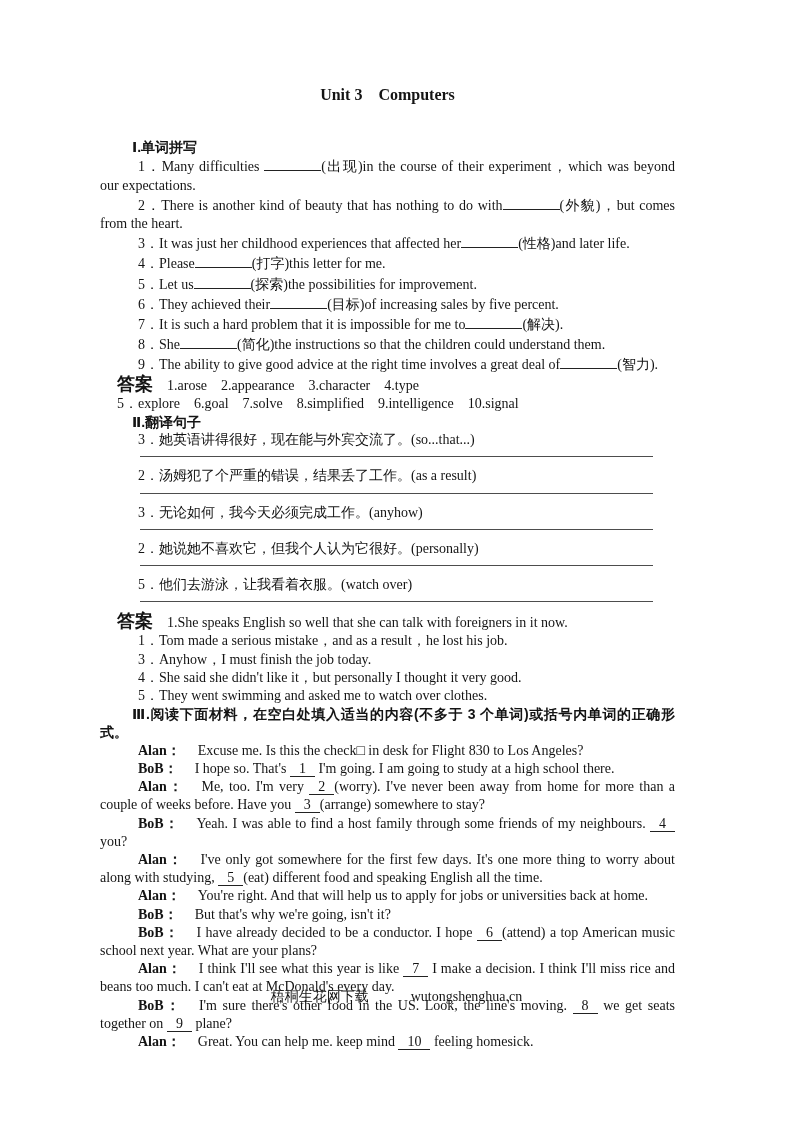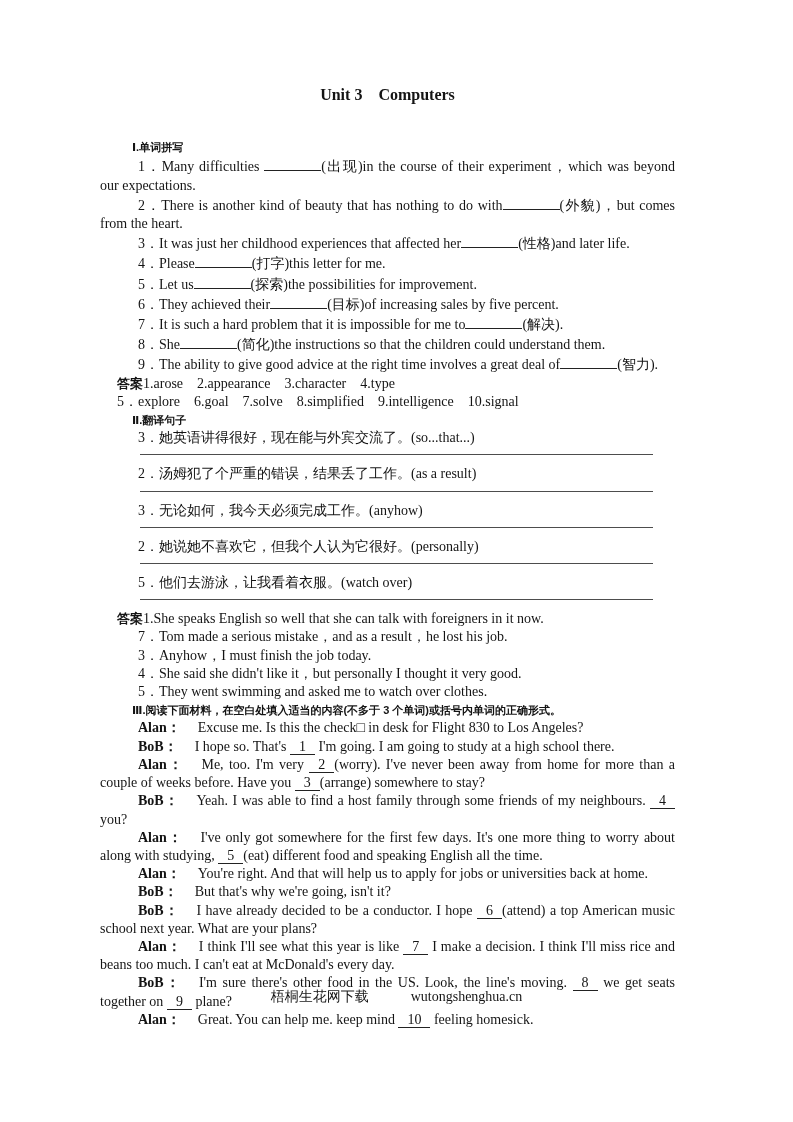--- a/index.html
+++ b/index.html
@@ -22,27 +22,28 @@
     font-weight: bold;
     text-align: center;
     margin: 0 0 34px 0;
   }
   p { margin: 0; line-height: 18.2px; text-align: justify; }
   .ind { text-indent: 38px; }
   .heading {
     font-weight: bold;
     text-indent: 32px;
     font-family: "Liberation Sans", "DejaVu Sans", sans-serif;
-    font-size: 11px;
+    font-size: 14px;
   }
   .ans { text-indent: 17px; }
   .ans-label {
     font-family: "Liberation Sans", "DejaVu Sans", sans-serif;
     font-weight: bold;
-    font-size: 13px;
+    font-size: 18px;
+    margin-right: 14px;
   }
   .speaker { margin-right: 17px; }
   .write-line {
     height: 7px;
     border-bottom: 1px solid #4d4d4d;
     margin: 0 22px 10px 40px;
   }
   .blank-num {
     border-bottom: 1px solid #222;
     padding: 0 9px;
@@ -89,21 +90,21 @@
   <p class="ind">2．汤姆犯了个严重的错误，结果丢了工作。(as a result)</p>
   <div class="write-line"></div>
   <p class="ind">3．无论如何，我今天必须完成工作。(anyhow)</p>
   <div class="write-line"></div>
   <p class="ind">2．她说她不喜欢它，但我个人认为它很好。(personally)</p>
   <div class="write-line"></div>
   <p class="ind">5．他们去游泳，让我看着衣服。(watch over)</p>
   <div class="write-line"></div>
 
   <p class="ans"><b class="ans-label">答案</b><span>1.She speaks English so well that she can talk with foreigners in it now.</span></p>
-  <p class="ind">7．Tom made a serious mistake，and as a result，he lost his job.</p>
+  <p class="ind">1．Tom made a serious mistake，and as a result，he lost his job.</p>
   <p class="ind">3．Anyhow，I must finish the job today.</p>
   <p class="ind">4．She said she didn't like it，but personally I thought it very good.</p>
   <p class="ind">5．They went swimming and asked me to watch over clothes.</p>
 
   <p class="heading">Ⅲ.阅读下面材料，在空白处填入适当的内容(不多于 3 个单词)或括号内单词的正确形式。</p>
 
   <p class="ind"><b class="speaker">Alan：</b><span>Excuse me. Is this the check□ in desk for Flight 830 to Los Angeles?</span></p>
   <p class="ind"><b class="speaker">BoB：</b><span>I hope so. That's <span class="blank-num">1</span> I'm going. I am going to study at a high school there.</span></p>
   <p class="ind"><b class="speaker">Alan：</b><span>Me, too. I'm very <span class="blank-num">2</span>(worry). I've never been away from home for more than a couple of weeks before. Have you <span class="blank-num">3</span>(arrange) somewhere to stay?</span></p>
   <p class="ind"><b class="speaker">BoB：</b><span>Yeah. I was able to find a host family through some friends of my neighbours. <span class="blank-num">4</span> you?</span></p>

